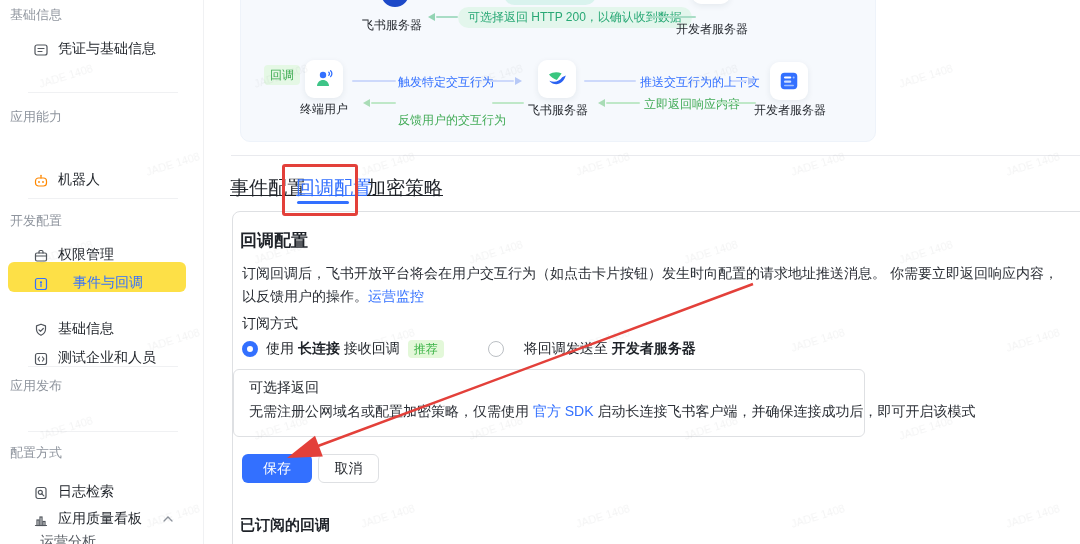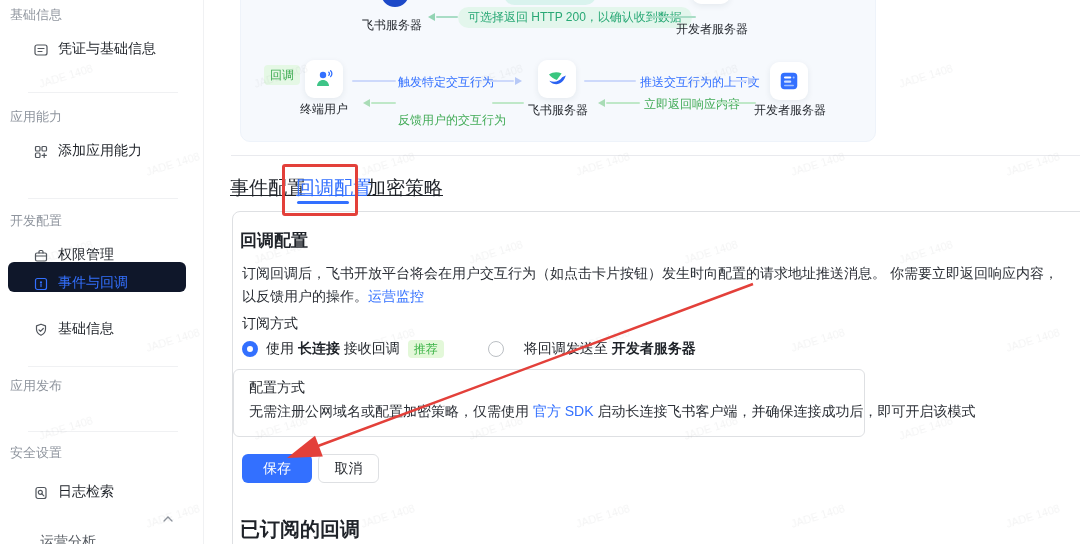--- a/index.html
+++ b/index.html
@@ -11,21 +11,21 @@
   .wm{position:absolute;transform:rotate(-17deg);font-size:11px;color:#1f2329;opacity:.05;
       filter:blur(.6px);white-space:nowrap;}
 
   
   .sidebar{position:absolute;left:0;top:0;width:203px;height:544px;background:#fff;
            border-right:1px solid #f0f1f3;z-index:2;}
   .sec-header{position:absolute;left:10px;font-size:13px;color:#8f959e;}
   .side-item{position:absolute;left:8px;width:178px;height:28px;display:flex;align-items:flex-end;
              border-radius:6px;cursor:pointer;font-size:14px;color:#1f2329;}
   .side-item .ic{width:16px;height:16px;margin-left:25px;margin-right:9px;flex:0 0 auto;color:#51565d;}
-  .side-item.sel{background:#0f172a;color:#3370ff;}
+  .side-item.sel{background:#fde047;color:#3370ff;gap:15px;}
   .side-item.sel .ic{color:#3370ff;}
   .side-sub{position:absolute;left:40px;font-size:14px;color:#51565d;}
   .divider{position:absolute;left:28px;width:150px;height:1px;background:#f0f1f3;}
   .chev-up{position:absolute;left:162px;width:12px;height:8px;color:#8f959e;}
 
   
   .diagram-card{position:absolute;left:240px;top:-64px;width:634px;height:204px;background:#f6f9fd;
                 border:1px solid #eef3fa;border-radius:10px;}
   .node-card{position:absolute;width:38px;height:38px;background:#fff;border-radius:9px;
              box-shadow:0 2px 6px rgba(31,45,61,.08);display:flex;align-items:center;justify-content:center;}
@@ -70,21 +70,21 @@
   .badge{display:inline-block;margin-left:8px;background:#e3f8d9;color:#3bb346;font-size:12px;
          line-height:18px;padding:0 6px;border-radius:4px;}
   .cfg-box{position:absolute;left:233px;top:369px;width:630px;height:66px;border:1px solid #dee0e3;
            border-radius:6px;background:#fff;}
   .cfg-title{position:absolute;left:249px;top:379px;font-size:14px;color:#1f2329;}
   .cfg-body{position:absolute;left:249px;top:403px;font-size:14px;color:#2b2f36;white-space:nowrap;}
   .btn{position:absolute;top:454px;height:29px;border-radius:6px;font-size:14px;display:flex;
        align-items:center;justify-content:center;cursor:pointer;box-sizing:border-box;}
   .btn.primary{left:242px;width:70px;background:#3370ff;color:#fff;}
   .btn.plain{left:318px;width:61px;background:#fff;border:1px solid #dee0e3;color:#1f2329;}
-  .h-sub{position:absolute;left:240px;top:516px;font-size:20px;font-weight:bold;color:#1f2329;}
+  .h-sub{position:absolute;left:240px;top:516px;font-size:15px;font-weight:bold;color:#1f2329;}
 
   .annotation-svg{position:absolute;left:0;top:0;z-index:60;pointer-events:none;}
   .b{font-weight:bold;}
 </style>
 </head>
 <body>
 
 <div class="page">
 
   <div class="sidebar">
@@ -99,32 +99,33 @@
           </svg>
       </span>
       <span>凭证与基础信息</span>
     </div>
 
 
     <div class="divider" style="top:92px"></div>
 
     <div class="sec-header" style="top:108px">应用能力</div>
 
-    <div class="side-item" style="top:132px">
-      <span class="ic">
-        <svg viewBox="0 0 16 16" width="16" height="16" fill="none" stroke="currentColor" stroke-width="1.2" stroke-linecap="round">
-            <rect x="2.5" y="2.5" width="4.5" height="4.5" rx="1"></rect>
-            <rect x="9" y="2.5" width="4.5" height="4.5" rx="1"></rect>
-            <rect x="2.5" y="9" width="4.5" height="4.5" rx="1"></rect>
-            <path d="M11.2 9.3v4.2M9.1 11.4h4.2"></path>
-          </svg>
-      </span>
-      <span>添加应用能力</span>
-    </div>
-
+
+    <div class="side-item" style="top:161px">
+      <span class="ic" style="color:#ff8800">
+        <svg viewBox="0 0 16 16" width="16" height="16" fill="none" stroke="currentColor" stroke-width="1.2" stroke-linecap="round">
+            <rect x="2.5" y="5" width="11" height="8" rx="3"></rect>
+            <circle cx="6" cy="9" r="0.9" fill="currentColor" stroke="none"></circle>
+            <circle cx="10" cy="9" r="0.9" fill="currentColor" stroke="none"></circle>
+            <path d="M8 5V3.4"></path>
+            <circle cx="8" cy="2.5" r="0.8" fill="currentColor" stroke="none"></circle>
+          </svg>
+      </span>
+      <span>机器人</span>
+    </div>
 
     <div class="divider" style="top:198px"></div>
 
     <div class="sec-header" style="top:212px">开发配置</div>
 
     <div class="side-item" style="top:236px">
       <span class="ic">
         <svg viewBox="0 0 16 16" width="16" height="16" fill="none" stroke="currentColor" stroke-width="1.2" stroke-linecap="round">
             <rect x="2.5" y="5" width="11" height="8" rx="1.5"></rect>
             <path d="M6 5V3.8A1.3 1.3 0 0 1 7.3 2.5h1.4A1.3 1.3 0 0 1 10 3.8V5"></path>
@@ -148,41 +149,61 @@
     <div class="side-item" style="top:310px">
       <span class="ic">
         <svg viewBox="0 0 16 16" width="16" height="16" fill="none" stroke="currentColor" stroke-width="1.2" stroke-linecap="round" stroke-linejoin="round">
             <path d="M8 2.2l4.5 1.7v3.4c0 2.8-1.8 4.8-4.5 6-2.7-1.2-4.5-3.2-4.5-6V3.9z"></path>
             <path d="M6 7.8l1.5 1.5 2.8-2.8"></path>
           </svg>
       </span>
       <span>基础信息</span>
     </div>
 
+    <div class="side-item" style="top:339px">
+      <span class="ic">
+        <svg viewBox="0 0 16 16" width="16" height="16" fill="none" stroke="currentColor" stroke-width="1.2" stroke-linecap="round" stroke-linejoin="round">
+            <rect x="2.5" y="2.5" width="11" height="11" rx="2"></rect>
+            <path d="M6.5 6L5 8l1.5 2M9.5 6L11 8l-1.5 2"></path>
+          </svg>
+      </span>
+      <span>测试企业和人员</span>
+    </div>
 
     <div class="divider" style="top:366px"></div>
 
     <div class="sec-header" style="top:377px">应用发布</div>
 
 
     <div class="divider" style="top:431px"></div>
 
-    <div class="sec-header" style="top:444px">安全设置</div>
+    <div class="sec-header" style="top:444px">配置方式</div>
 
     <div class="side-item" style="top:473px">
       <span class="ic">
         <svg viewBox="0 0 16 16" width="16" height="16" fill="none" stroke="currentColor" stroke-width="1.2" stroke-linecap="round">
             <rect x="3" y="2.5" width="10" height="11" rx="2"></rect>
             <circle cx="7.3" cy="7.3" r="2"></circle>
             <path d="M8.8 8.8l2.1 2.1"></path>
           </svg>
       </span>
       <span>日志检索</span>
     </div>
 
+    <div class="side-item" style="top:500px">
+      <span class="ic">
+        <svg viewBox="0 0 16 16" width="16" height="16" fill="none" stroke="currentColor" stroke-width="1.2" stroke-linecap="round">
+            <path d="M2.5 13.5h11"></path>
+            <rect x="4" y="8" width="2" height="5.5"></rect>
+            <rect x="7" y="5" width="2" height="8.5"></rect>
+            <rect x="10" y="9.5" width="2" height="4"></rect>
+          </svg>
+      </span>
+      <span>应用质量看板</span>
+    </div>
 
     <span class="chev-up" style="top:509px">
       <svg viewBox="0 0 12 8" width="12" height="8" fill="none" stroke="currentColor" stroke-width="1.3" stroke-linecap="round">
           <path d="M2 6l4-4 4 4"></path>
         </svg>
     </span>
 
     <span class="side-sub" style="top:533px">运营分析</span>
   </div>
 
@@ -271,21 +292,21 @@
 
   <div class="radio-row">
     <span class="radio on"></span>
     <span style="margin-left:8px"><span>使用 </span><span class="b">长连接</span><span> 接收回调</span></span>
     <span class="badge">推荐</span>
     <span class="radio off" style="margin-left:44px"></span>
     <span style="margin-left:20px"><span>将回调发送至 </span><span class="b">开发者服务器</span></span>
   </div>
 
   <div class="cfg-box"></div>
-  <div class="cfg-title">配置方式</div>
+  <div class="cfg-title">可选择返回</div>
   <div class="cfg-body"><span>无需注册公网域名或配置加密策略，仅需使用 </span><span class="link">官方 SDK</span><span> 启动长连接飞书客户端，并确保连接成功后，即可开启该模式</span></div>
 
   <div class="btn primary">保存</div>
   <div class="btn plain">取消</div>
 
   <div class="h-sub">已订阅的回调</div>
 
   <svg class="annotation-svg" width="1080" height="544">
     <line x1="753" y1="284" x2="318" y2="446" stroke="#e3403a" stroke-width="2.5"></line>
     <polygon points="287,458 315,435.8 322.8,456.4" fill="#e3403a"></polygon>

